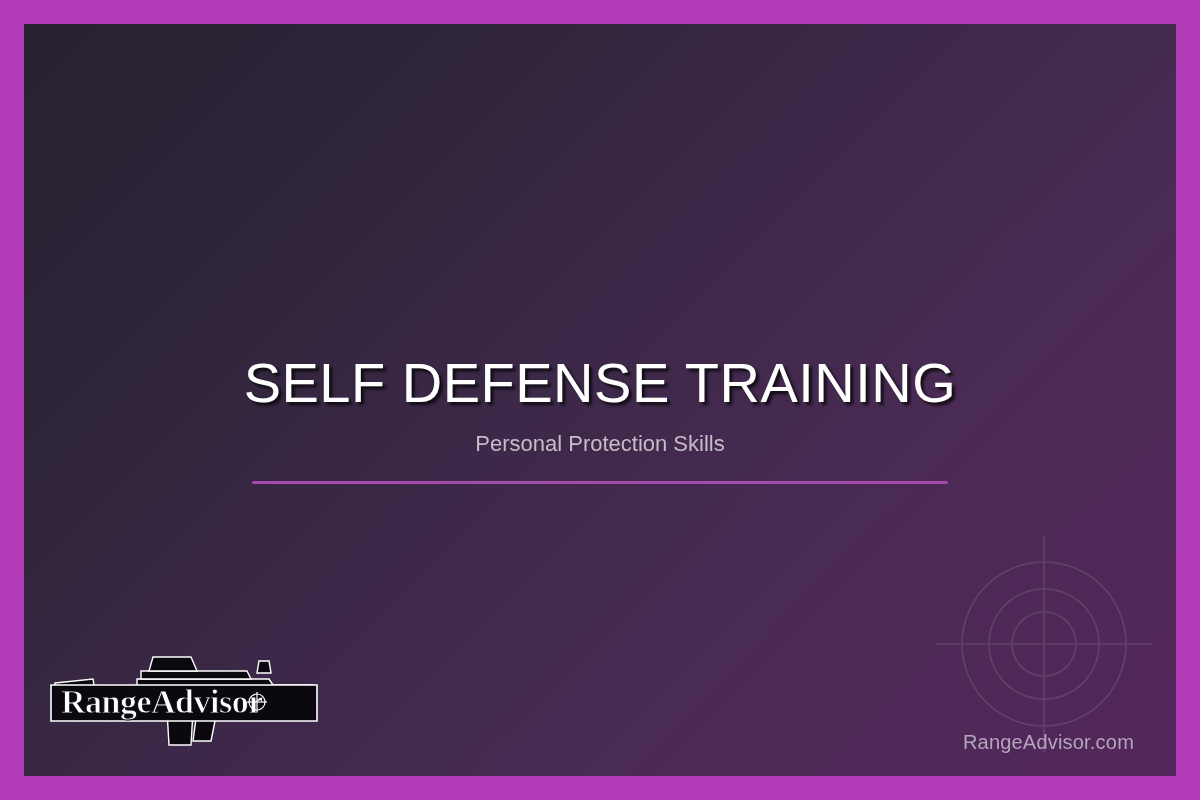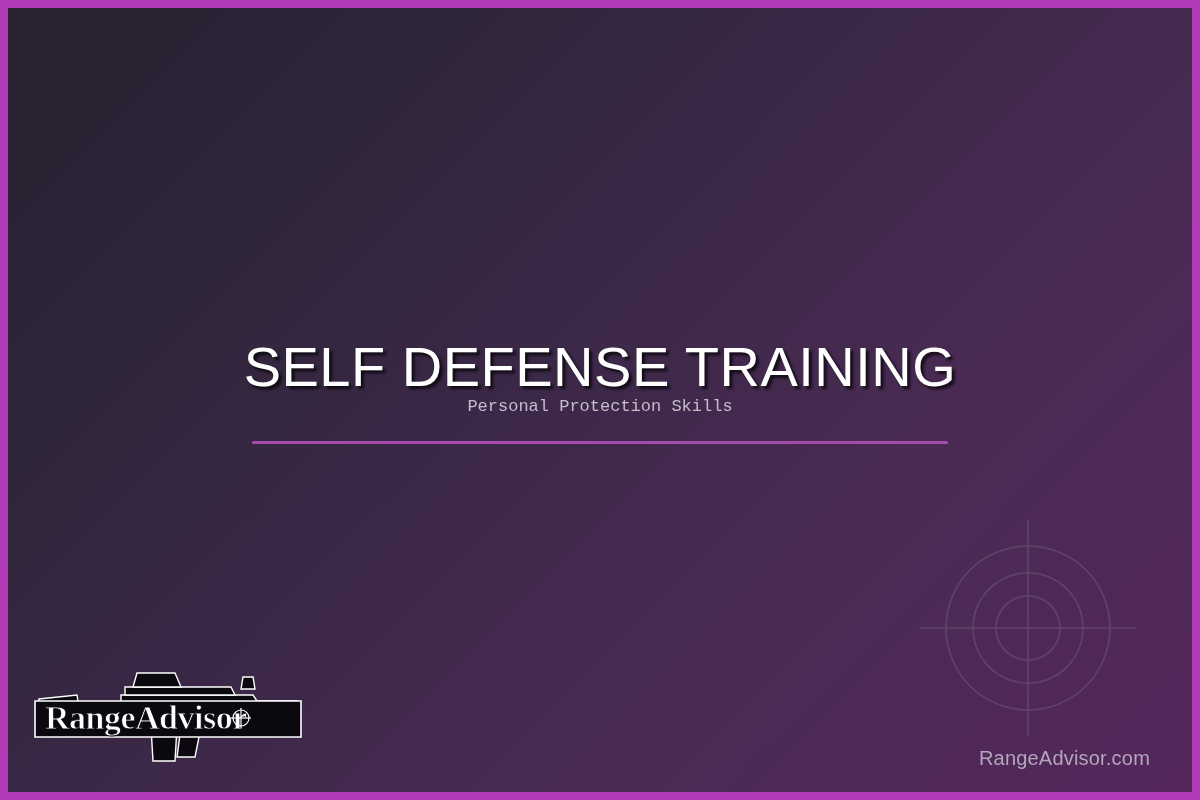--- a/index.html
+++ b/index.html
@@ -9,21 +9,21 @@
     background:#B23CB8;
     font-family:"Liberation Sans", sans-serif;
     overflow:hidden;
   }
 
   
   .slide {
     position:relative;
     width:1200px; height:800px;
     background:#B23CB8;          
-    padding:8px;
+    padding:24px;
   }
 
   .slide-inner {
     position:relative;
     width:100%; height:100%;
     overflow:hidden;
     background:linear-gradient(135deg,
         #272130 0%,
         #2E2539 22%,
         #3C2848 46%,
@@ -52,26 +52,26 @@
     font-size:56px;
     font-weight:400;
     letter-spacing:.5px;
     color:#FFFFFF;
     line-height:1.05;
     text-shadow:3px 3px 3px rgba(0,0,0,.72);
     white-space:nowrap;
   }
 
   .slide-subtitle {
-    font-size:17px;
+    margin-top:18px;
+    font-size:22px;
     font-weight:400;
     color:#C5BCC9;
     line-height:1.2;
     white-space:nowrap;
-    font-family:Liberation Mono, monospace;
   }
 
   .title-rule {
     margin:24px auto 0 auto;
     width:696px; height:3px;
     background:#A64BAE;
     border-radius:2px;
   }
 
   

